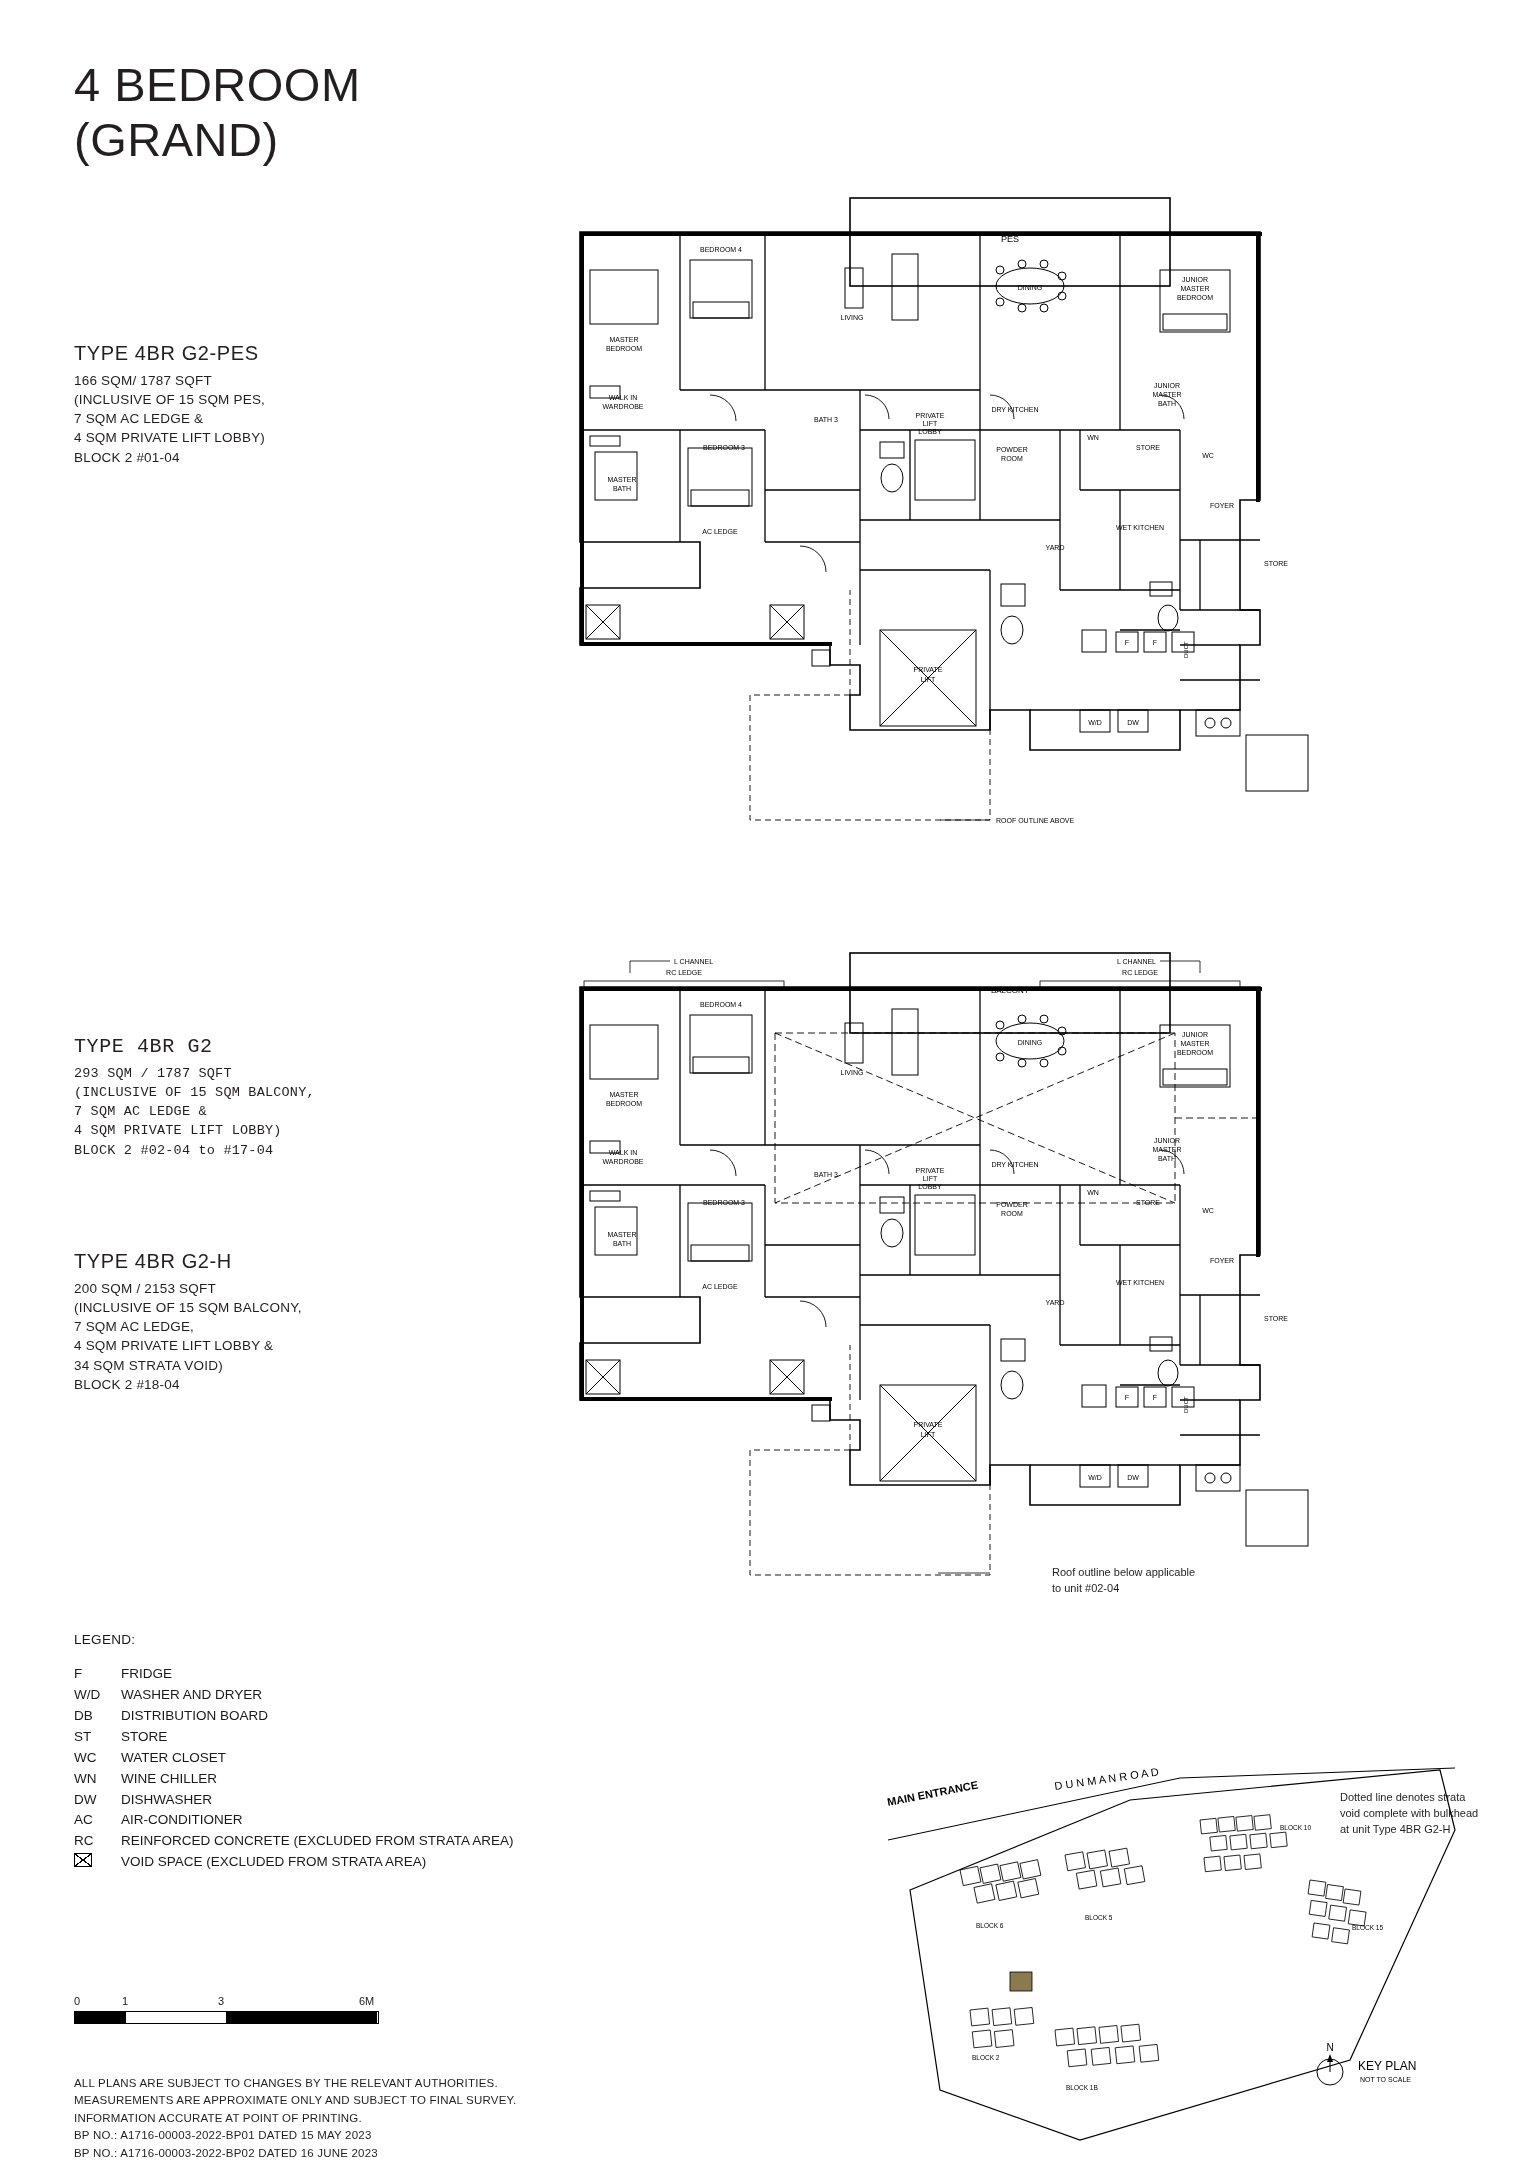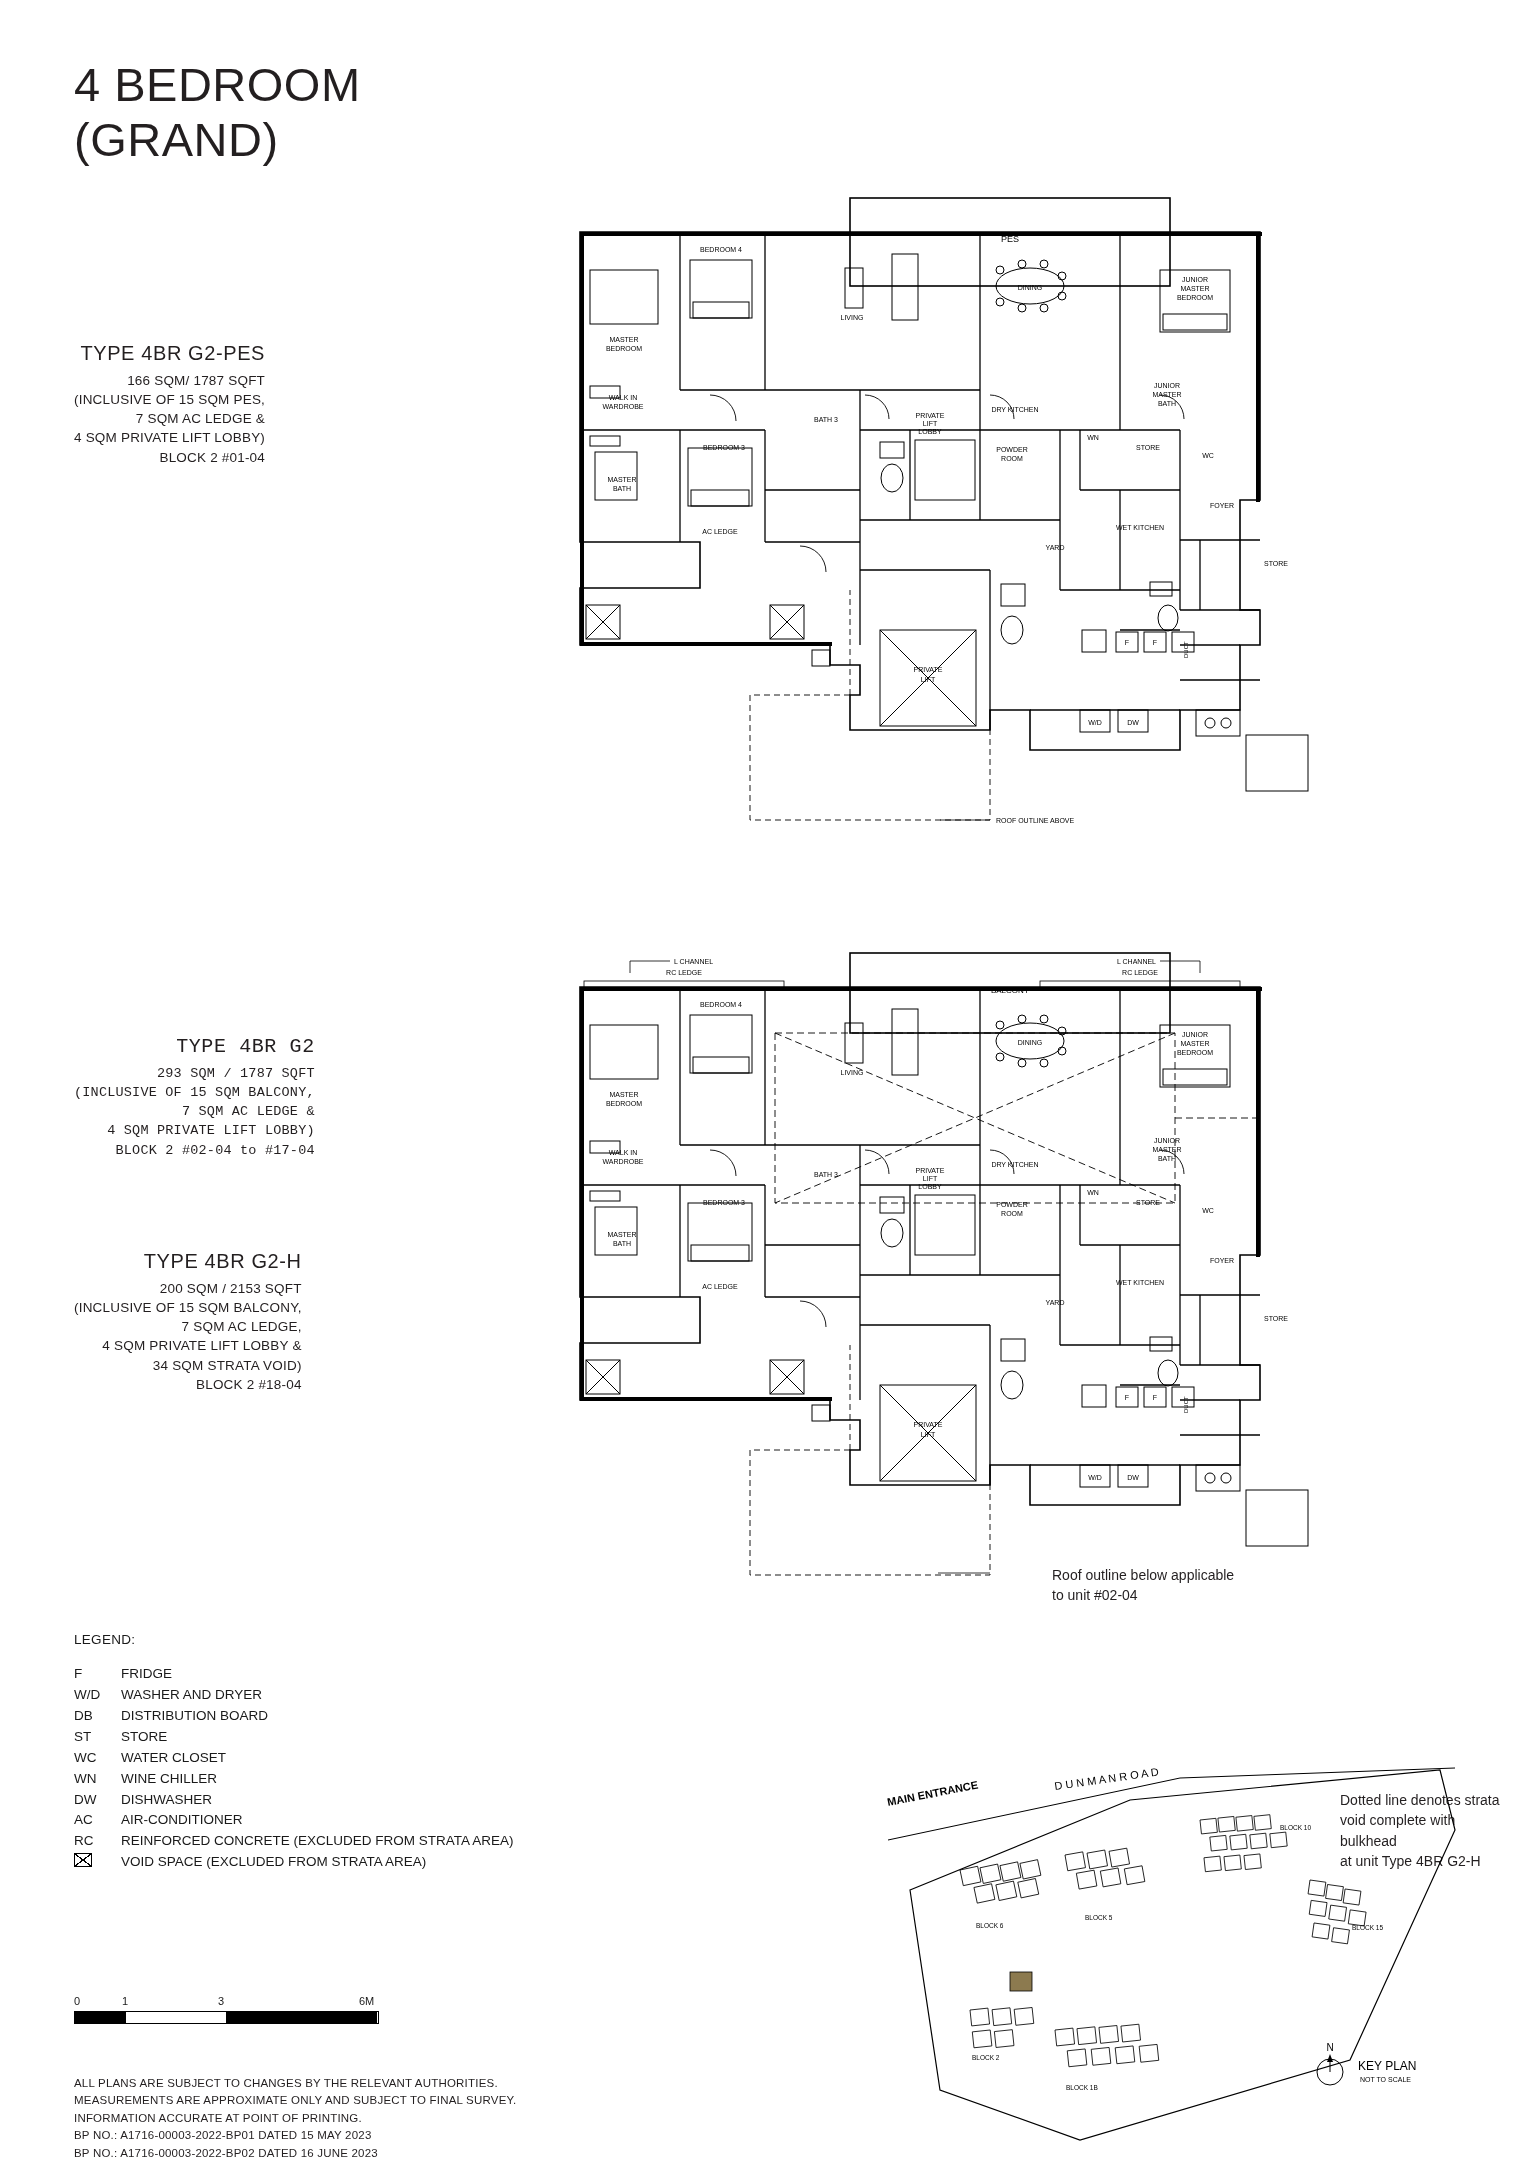--- a/index.html
+++ b/index.html
@@ -4,21 +4,21 @@
 <style>
   html,body{margin:0;padding:0;background:#ffffff;}
   body{width:1516px;height:2184px;position:relative;font-family:"Liberation Sans",sans-serif;color:#1a1a1a;overflow:hidden;}
   .page{position:absolute;inset:0;padding-left:44px;}
 
   
   .title{position:absolute;left:74px;top:58px;font-size:47px;line-height:1.16;font-weight:400;letter-spacing:.5px;color:#231f20;}
   .title .l2{display:block;}
 
   
-  .type-block{position:absolute;text-align:right;}
+  .type-block{position:absolute;}
   .type-head{font-size:20px;letter-spacing:.6px;margin-bottom:6px;color:#231f20;}
   .type-line{font-size:13.5px;line-height:1.42;letter-spacing:.2px;color:#231f20;}
 
   
   .legend{position:absolute;left:74px;top:1632px;}
   .legend-title{font-size:13.5px;letter-spacing:.3px;margin-bottom:17px;}
   .legend-row{display:flex;font-size:13.5px;line-height:1.55;}
   .legend-code{width:47px;flex:0 0 47px;}
   .legend-desc{}
   .void-glyph{display:inline-block;width:16px;height:12px;border:1px solid #000;position:relative;margin-right:0;vertical-align:-1px;}
@@ -38,21 +38,21 @@
   
   .footer{position:absolute;left:74px;top:2075px;font-size:11.5px;line-height:1.52;letter-spacing:.2px;color:#231f20;}
 
   
   .plan{position:absolute;}
   .plan svg{display:block;}
 
   
   .keyplan{position:absolute;left:880px;top:1760px;}
 
-  .note{position:absolute;font-size:14px;line-height:1.45;color:#231f20;}
+  .note{position:absolute;font-size:11px;line-height:1.45;color:#231f20;}
 </style>
 </head>
 <body>
 
 <div class="page">
 
   <div class="title">
     <span>4 BEDROOM</span>
     <span class="l2">(GRAND)</span>
   </div>

